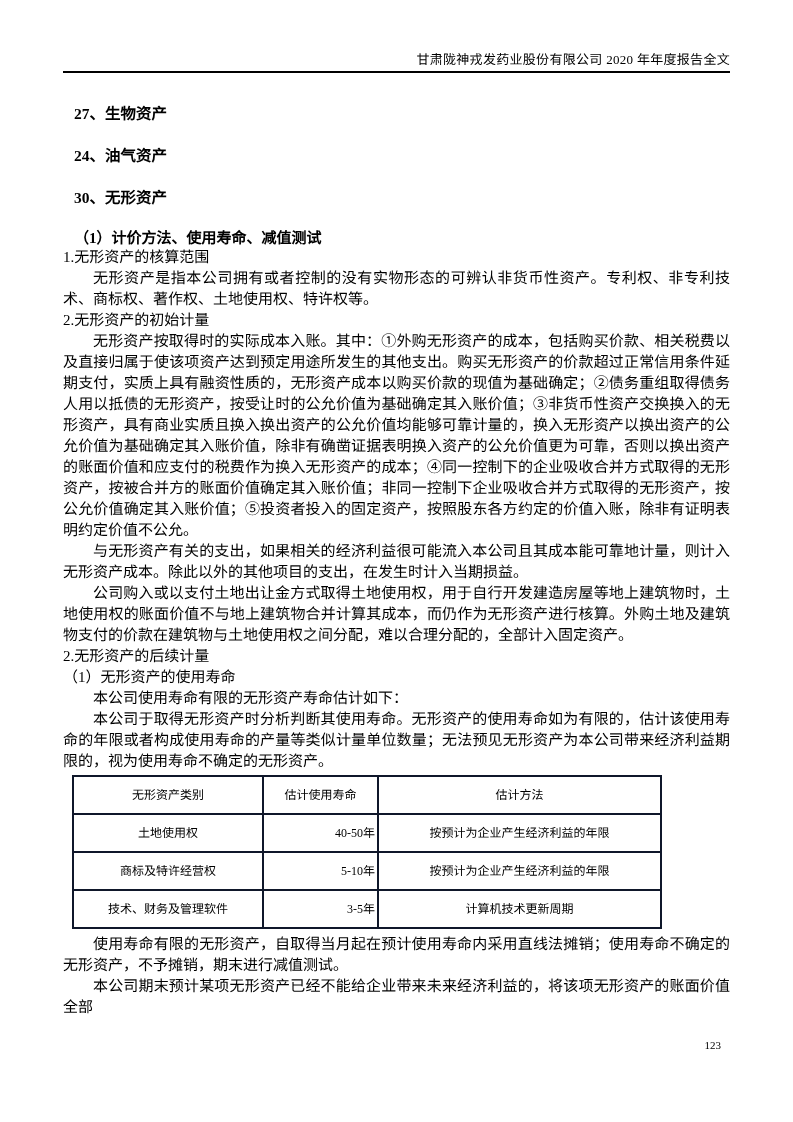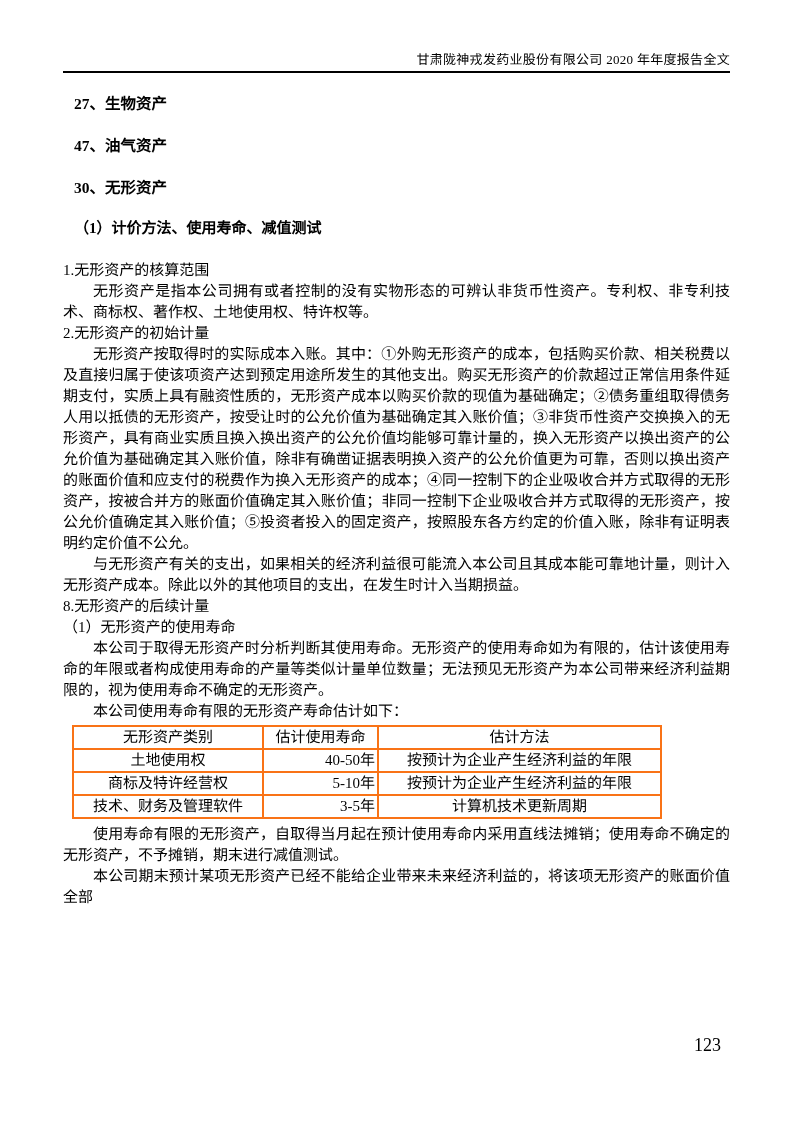--- a/index.html
+++ b/index.html
@@ -29,93 +29,94 @@
     line-height: 16px;
     letter-spacing: 0.3px;
   }
   h2.sec {
     font-size: 15.5px;
     font-weight: bold;
     line-height: 18px;
     margin-top: 24px;
     margin-left: 11px;
   }
-  h2.sec.first { margin-top: 22px; }
+  h2.sec.first { margin-top: 32px; }
   h3.subsec {
     font-size: 15px;
     font-weight: bold;
     line-height: 18px;
     margin-top: 22px;
     margin-left: 11px;
   }
   .body-text {
-    margin-top: 23px;
+    margin-top: 0;
     font-size: 15px;
     line-height: 21px;
     text-align: justify;
   }
   .body-text p { margin: 0; }
   .body-text p.ind { text-indent: 2em; }
   table.asset-table {
     border-collapse: collapse;
     width: 588px;
     margin-left: 9px;
     margin-top: 3px;
     margin-bottom: 5px;
     table-layout: fixed;
   }
   table.asset-table th, table.asset-table td {
-    border: 2px solid #f97316;
-    font-size: 15px;
+    border: 2px solid #0f172a;
+    font-size: 12px;
     font-weight: normal;
-    height: 23px;
+    height: 38px;
     line-height: 19px;
     padding: 0 2px;
     overflow: hidden;
     white-space: nowrap;
   }
   table.asset-table th { text-align: center; }
   td.c-left { text-align: center; }
   td.c-center { text-align: right; }
   col.col1 { width: 190px; }
   col.col2 { width: 115px; }
   col.col3 { width: 283px; }
   .page-footer {
     position: absolute;
     top: 1038px;
     right: 72px;
-    font-size: 18px;
+    font-size: 11px;
     line-height: 15px;
   }
 </style>
 </head>
 <body>
 
 <div class="page">
   <div class="content">
 
     <div class="doc-header">
       <span>甘肃陇神戎发药业股份有限公司 2020 年年度报告全文</span>
     </div>
 
     <h2 class="sec first">27、生物资产</h2>
-    <h2 class="sec">47、油气资产</h2>
+    <h2 class="sec">24、油气资产</h2>
     <h2 class="sec">30、无形资产</h2>
     <h3 class="subsec">（1）计价方法、使用寿命、减值测试</h3>
 
     <div class="body-text">
       <p>1.无形资产的核算范围</p>
       <p class="ind">无形资产是指本公司拥有或者控制的没有实物形态的可辨认非货币性资产。专利权、非专利技术、商标权、著作权、土地使用权、特许权等。</p>
       <p>2.无形资产的初始计量</p>
       <p class="ind">无形资产按取得时的实际成本入账。其中：①外购无形资产的成本，包括购买价款、相关税费以及直接归属于使该项资产达到预定用途所发生的其他支出。购买无形资产的价款超过正常信用条件延期支付，实质上具有融资性质的，无形资产成本以购买价款的现值为基础确定；②债务重组取得债务人用以抵债的无形资产，按受让时的公允价值为基础确定其入账价值；③非货币性资产交换换入的无形资产，具有商业实质且换入换出资产的公允价值均能够可靠计量的，换入无形资产以换出资产的公允价值为基础确定其入账价值，除非有确凿证据表明换入资产的公允价值更为可靠，否则以换出资产的账面价值和应支付的税费作为换入无形资产的成本；④同一控制下的企业吸收合并方式取得的无形资产，按被合并方的账面价值确定其入账价值；非同一控制下企业吸收合并方式取得的无形资产，按公允价值确定其入账价值；⑤投资者投入的固定资产，按照股东各方约定的价值入账，除非有证明表明约定价值不公允。</p>
       <p class="ind">与无形资产有关的支出，如果相关的经济利益很可能流入本公司且其成本能可靠地计量，则计入无形资产成本。除此以外的其他项目的支出，在发生时计入当期损益。</p>
-      <p>8.无形资产的后续计量</p>
+      <p class="ind">公司购入或以支付土地出让金方式取得土地使用权，用于自行开发建造房屋等地上建筑物时，土地使用权的账面价值不与地上建筑物合并计算其成本，而仍作为无形资产进行核算。外购土地及建筑物支付的价款在建筑物与土地使用权之间分配，难以合理分配的，全部计入固定资产。</p>
+      <p>2.无形资产的后续计量</p>
       <p>（1）无形资产的使用寿命</p>
+      <p class="ind">本公司使用寿命有限的无形资产寿命估计如下：</p>
       <p class="ind">本公司于取得无形资产时分析判断其使用寿命。无形资产的使用寿命如为有限的，估计该使用寿命的年限或者构成使用寿命的产量等类似计量单位数量；无法预见无形资产为本公司带来经济利益期限的，视为使用寿命不确定的无形资产。</p>
-      <p class="ind">本公司使用寿命有限的无形资产寿命估计如下：</p>
 
       <table class="asset-table">
         <colgroup>
           <col class="col1">
             <col class="col2">
             <col class="col3">
         </colgroup>
         <thead>
           <tr>
             <th>无形资产类别</th>

